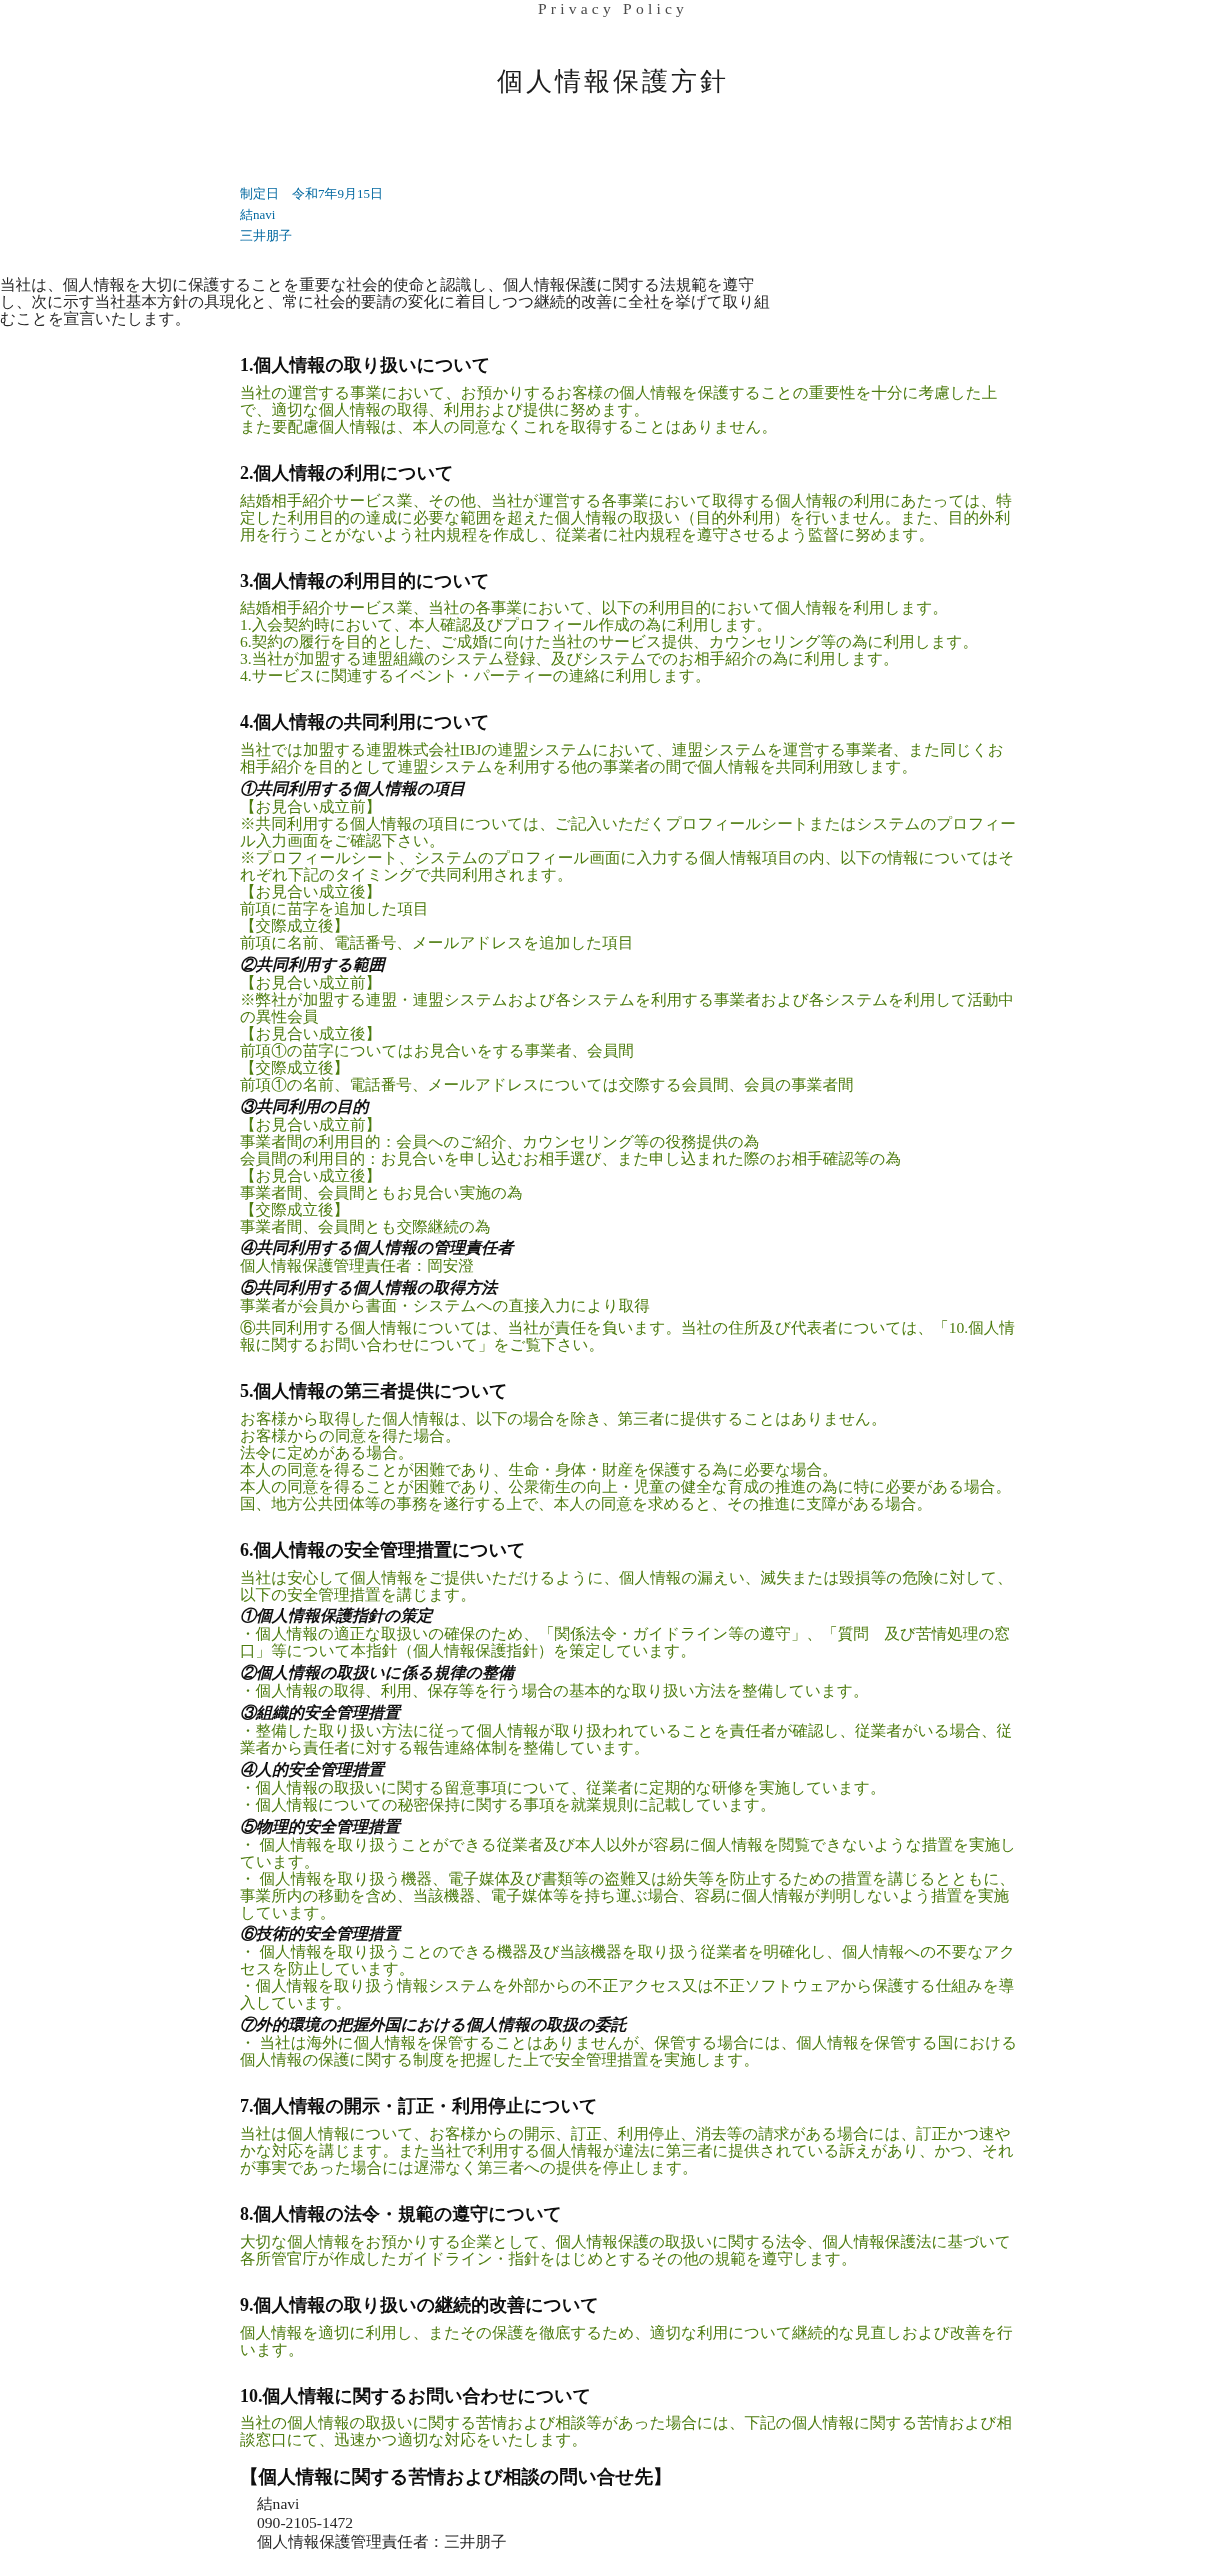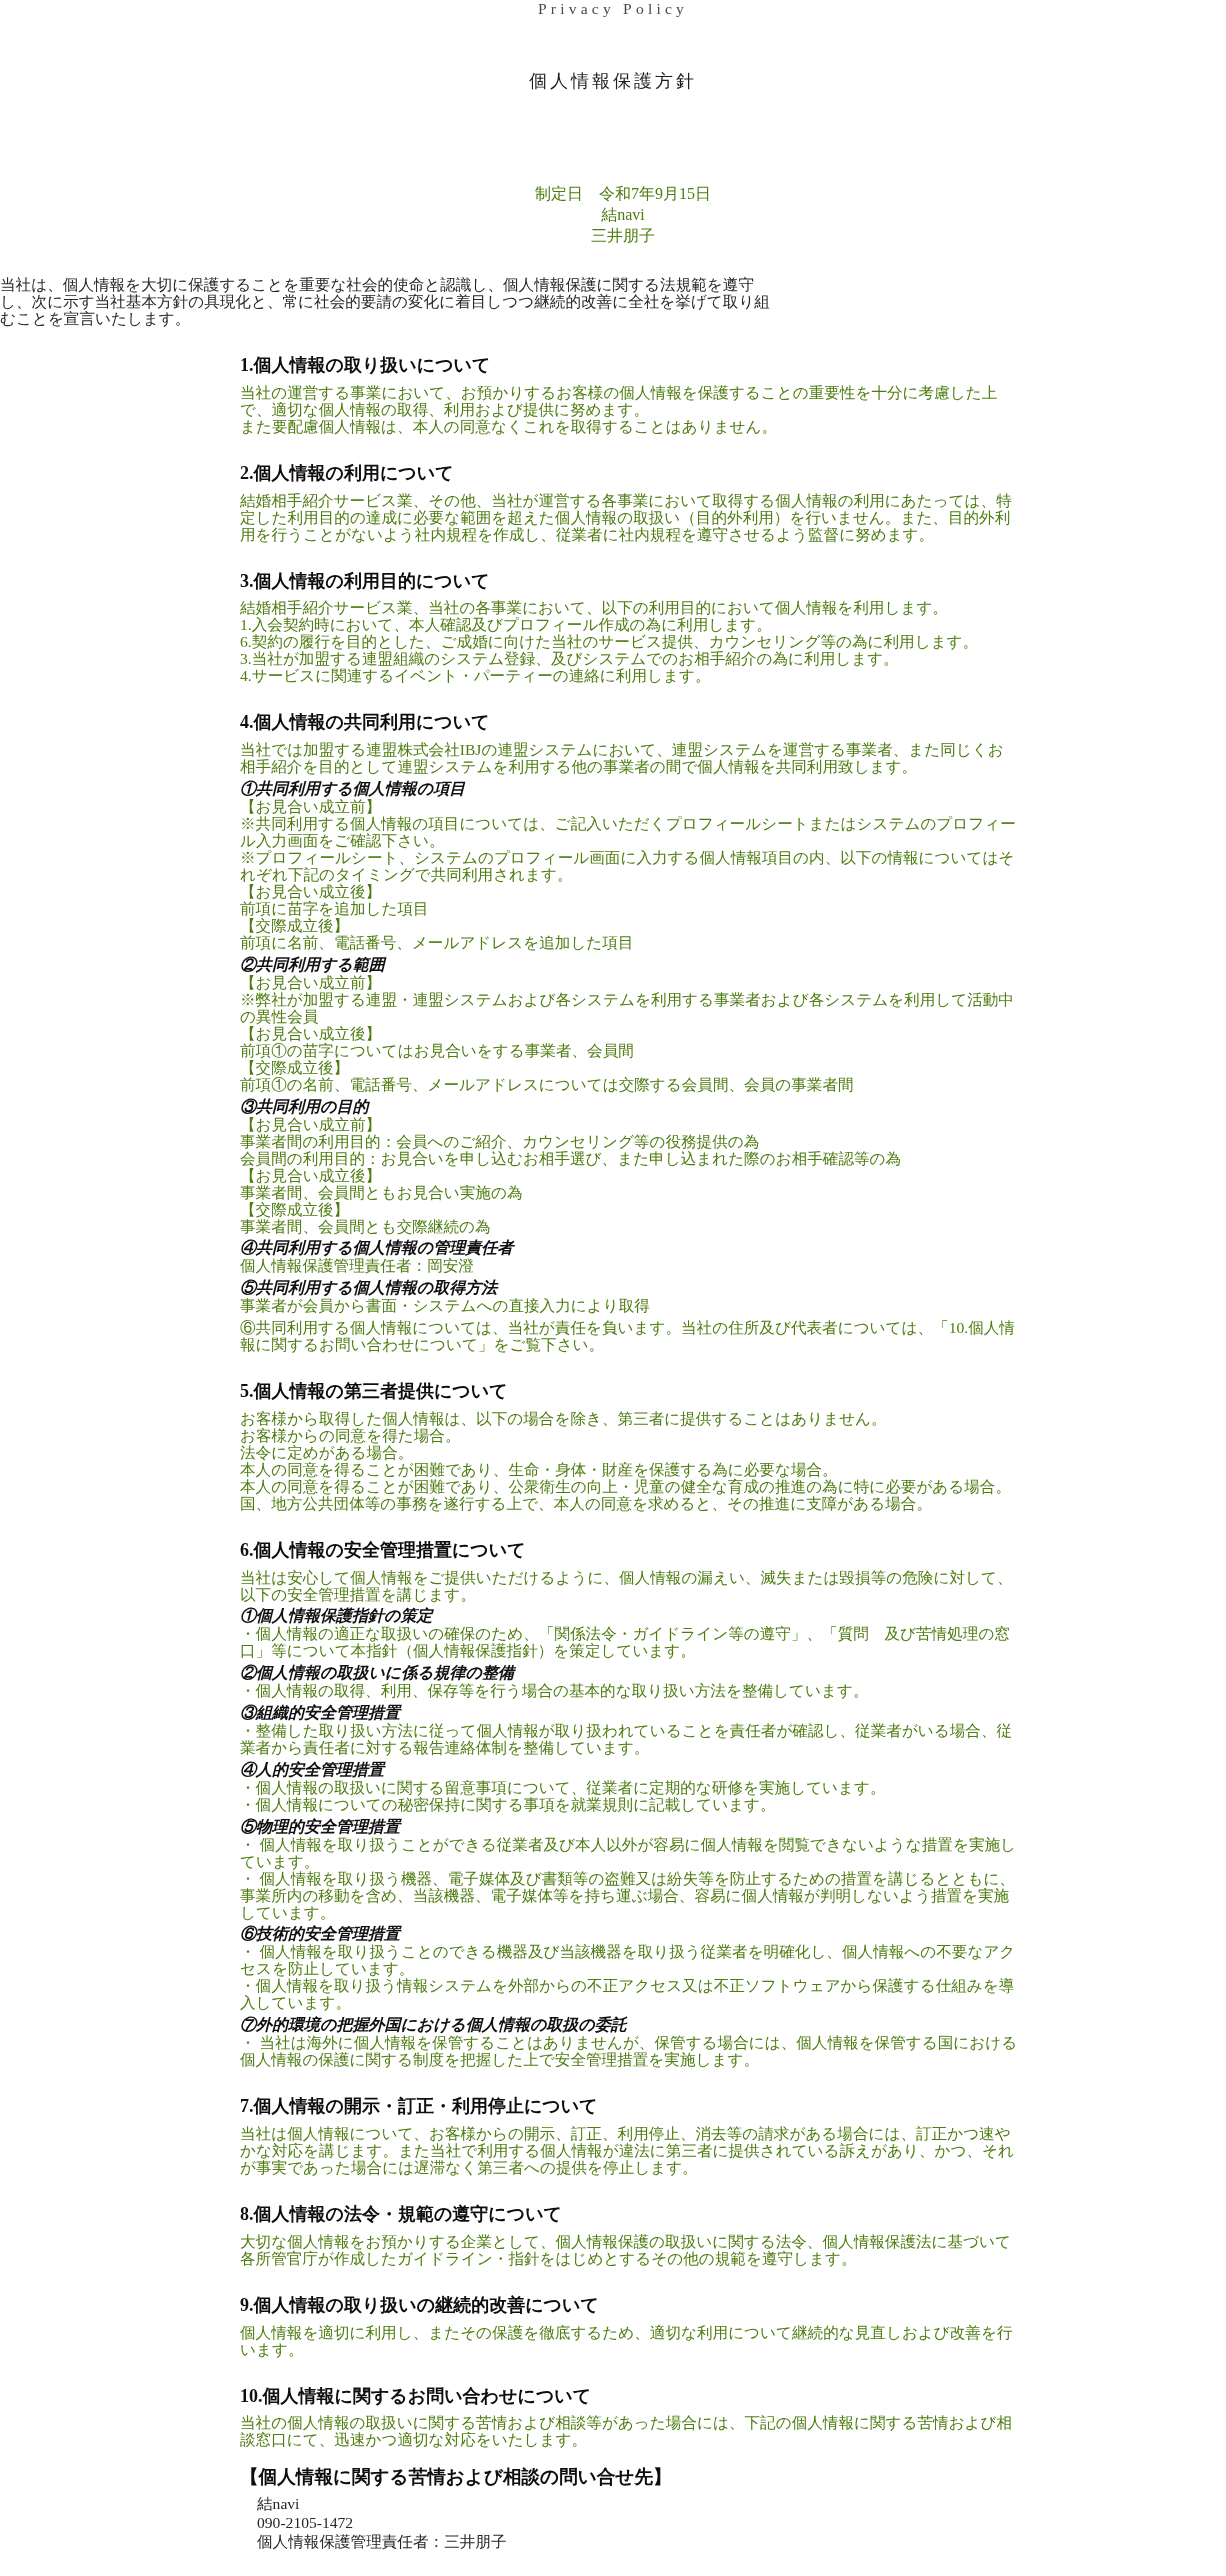--- a/index.html
+++ b/index.html
@@ -17,38 +17,38 @@
   .eyebrow {
     text-align: center;
     font-size: 15.6px;
     line-height: 17px;
     letter-spacing: 4.2px;
     color: #4a4a4a;
   }
   .doc-title {
     margin: 50px 0 0 0;
     text-align: center;
-    font-size: 18px;
+    font-size: 26px;
     line-height: 29px;
     font-weight: 400;
     letter-spacing: 3px;
     color: #1d1d1d;
   }
   .col {
     margin-left: 240px;
     width: 779px;
   }
   .meta {
     margin-top: 87px;
-    text-align: center;
+    text-align: left;
     padding-right: 13px;
     box-sizing: border-box;
-    font-size: 16px;
+    font-size: 13px;
     line-height: 21px;
-    color: #4d7c0f;
+    color: #0369a1;
   }
   .intro {
     margin: 30px 0 16px 0;
     font-size: 15.6px;
     line-height: 17px;
     white-space: pre-line;
   }
   .sec { margin-top: 28px; }
   .sec-h {
     margin: 0 0 8.4px 0;

